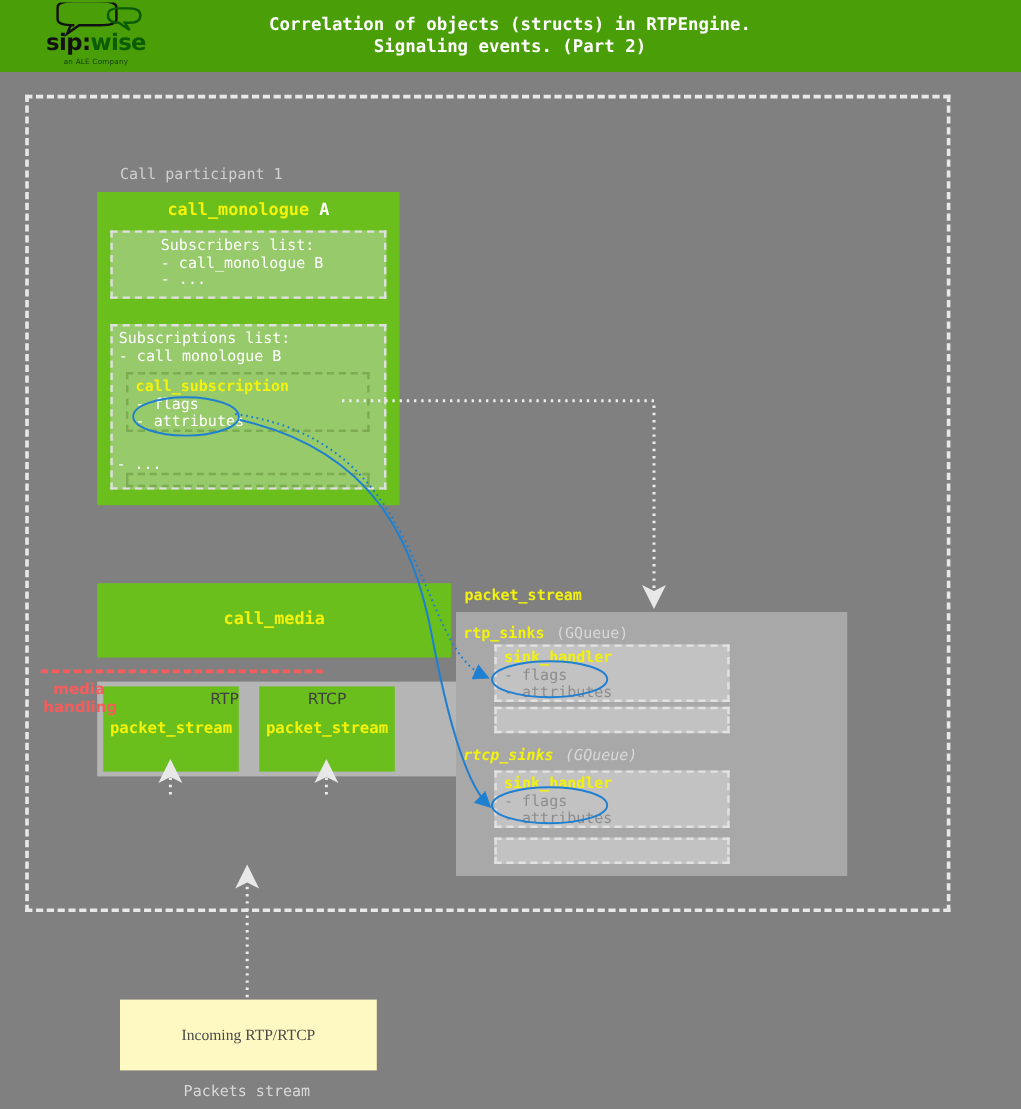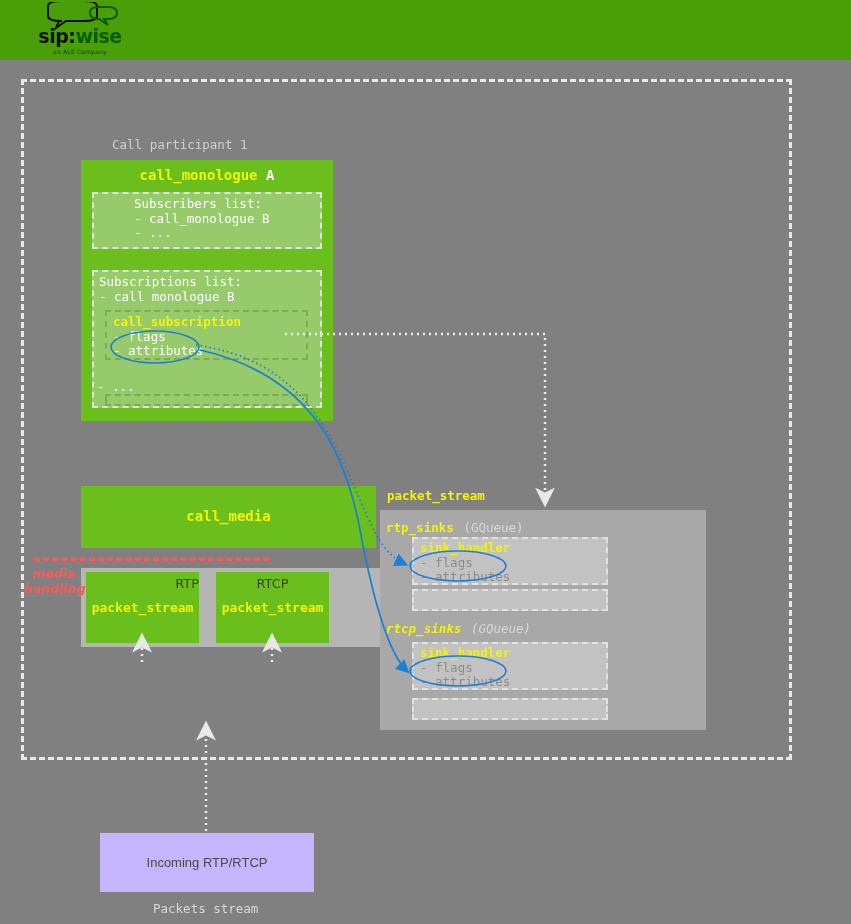--- a/index.html
+++ b/index.html
@@ -99,24 +99,24 @@
     position: absolute; background: #c2c2c2;
     border: 2px dashed #e2e2e2;
     font-family: "DejaVu Sans Mono", monospace;
     font-size: 12.5px; line-height: 14.5px; color: #8d8d8d;
     padding: 2px 6px;
   }
   .slot .hl { color: #f2f20d; font-weight: bold; }
 
   
   .white-box {
-    position: absolute; background: #c4b5fd;
+    position: absolute; background: #fef9c3;
     display: flex; align-items: center; justify-content: center;
     color: #4a4a4a; font-size: 13px;
-    font-family: Liberation Sans, sans-serif;
+    font-family: Liberation Serif, serif;
   }
 
   
   .media-lbl {
     position: absolute; color: #f75c5c; font-weight: bold;
     font-family: "DejaVu Sans", sans-serif; font-size: 12.5px;
     line-height: 15px; text-align: center; white-space: nowrap;
   }
   .red-dash {
     position: absolute; border-top: 3px dashed #f75c5c;
@@ -131,25 +131,29 @@
 
   <div class="header">
     <div class="logo-wrap">
       <svg width="104" height="36" viewBox="0 0 104 36">
         <path d="M20 4 Q20 -1 34 -1 L55 -1 Q69 -1 69 4 L69 14 Q69 19 55 19 L38 19 L28 26 L31 19 L34 19 Q20 19 20 14 Z" fill="none" stroke="#111" stroke-width="2"></path>
         <path d="M62 10 Q62 5 71 5 L80 5 Q89 5 89 11 Q89 17 80 17 L76 17 L80 23 L71 17 Q62 17 62 11 Z" fill="none" stroke="#0a5c05" stroke-width="2"></path>
       </svg>
       <div class="logo-text"><span class="logo-sip">sip</span><span class="logo-colon">:</span><span class="logo-wise">wise</span></div>
       <div class="logo-tag">an ALE Company</div>
     </div>
+    <div class="title">
+      <div>Correlation of objects (structs) in RTPEngine.</div>
+      <div>Signaling events. (Part 2)</div>
+    </div>
   </div>
 
   <div class="outer-dash"></div>
 
-  <div class="lbl-grey" style="left:112px; top:137px;">Call participant 1</div>
+  <div class="lbl-grey" style="left:100px; top:137px;">Call participant 1</div>
 
   <div class="green-box" style="left:81px; top:160px; width:252px; height:261px;">
     <div class="green-title" style="top:7px;"><span>call_monologue</span>
       <span class="suffix">A</span></div>
   </div>
 
   <div class="lgreen-box" style="left:92px; top:192px; width:230px; height:57px;padding-left:40px;">
     <div>Subscribers list:</div>
     <div>- call_monologue B</div>
     <div>- ...</div>
@@ -181,21 +185,21 @@
     <div class="green-title" style="top:28px; font-size:13px;">packet_stream</div>
   </div>
 
   <div class="green-box" style="left:216px; top:572px; width:113px; height:71px;">
     <div class="sub-head" style="top:4px;">RTCP</div>
     <div class="green-title" style="top:28px; font-size:13px;">packet_stream</div>
   </div>
 
 
   <div class="red-dash" style="left:34px; top:558px; width:235px;"></div>
-  <div class="media-lbl" style="left:24px; top:566px; width:60px;font-style:italic;">
+  <div class="media-lbl" style="left:36px; top:566px; width:60px;">
     <div>media</div>
     <div>handling</div>
   </div>
 
   <div class="lbl-yellow" style="left:387px; top:488px;">packet_stream</div>
 
   <div class="panel" style="left:380px; top:510px; width:326px; height:220px;"></div>
 
   <div style="position:absolute; left:386px; top:517px;">
     <span class="lbl-yellow" style="position:relative;">rtp_sinks</span>

